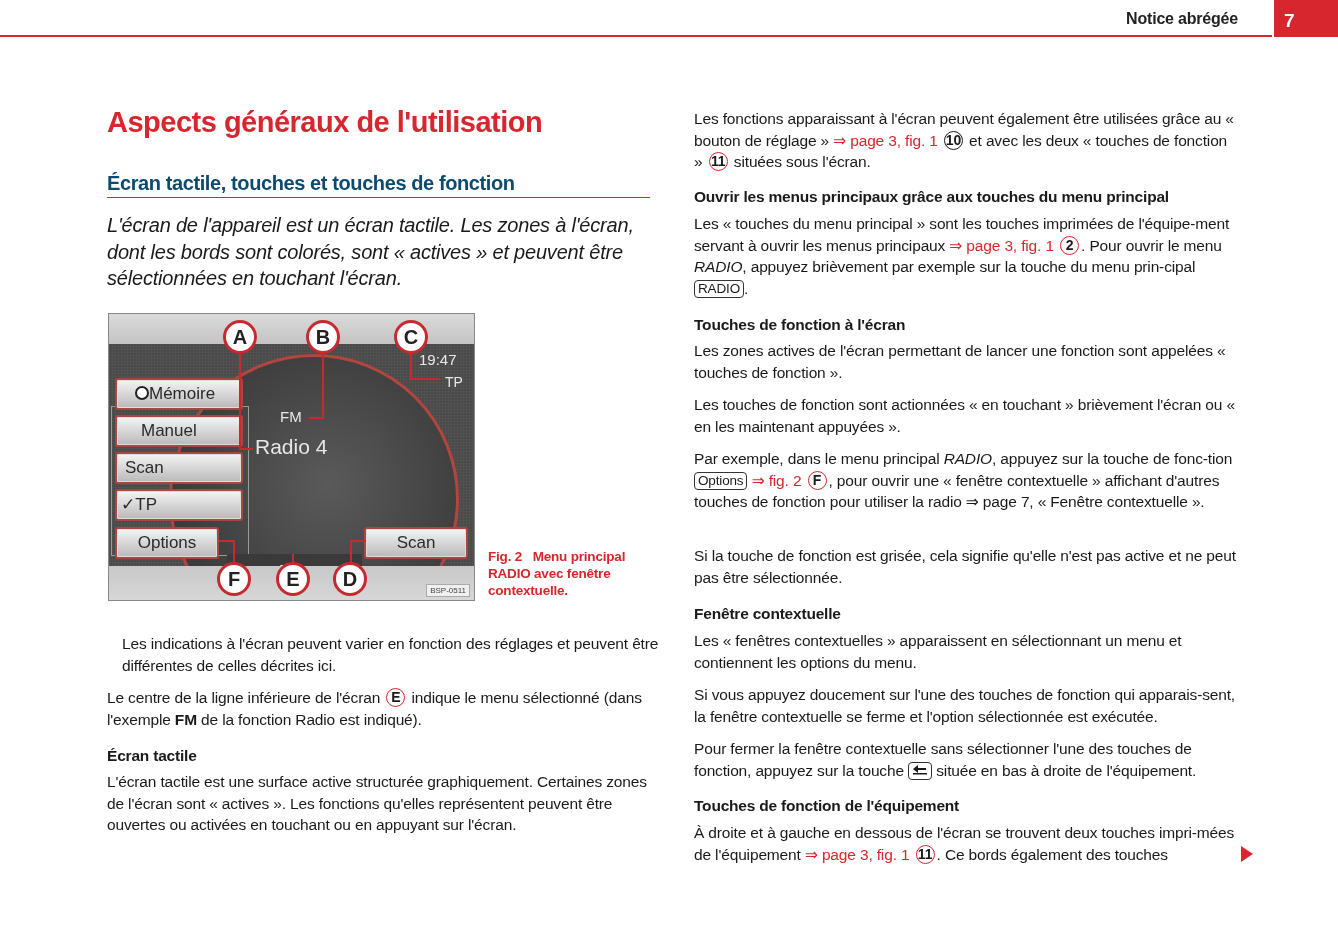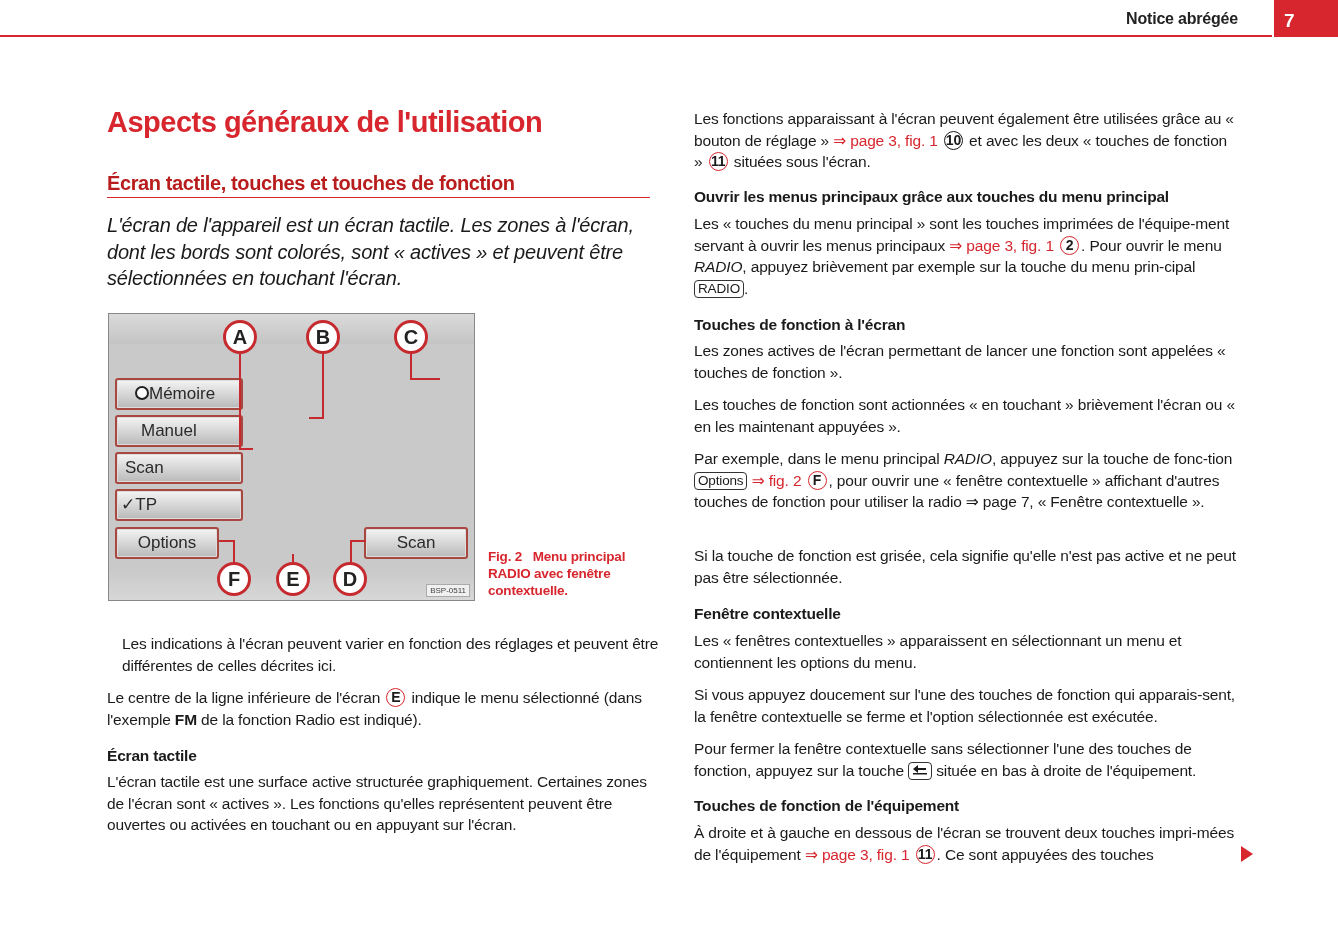--- a/index.html
+++ b/index.html
@@ -6,21 +6,21 @@
   html, body { width: 1338px; height: 944px; background: #ffffff; overflow: hidden; }
   body { position: relative; font-family: "Liberation Sans", "DejaVu Sans", sans-serif; color: #1a1a1a; }
 
   
   .header-rule { position: absolute; left: 0; top: 35px; width: 1272px; height: 2px; background: #d7262e; }
   .header-title { position: absolute; left: 1060px; top: 10px; width: 178px; text-align: right; font-weight: bold; font-size: 16px; color: #222; letter-spacing: -0.2px; }
   .page-num-box { position: absolute; left: 1274px; top: 0; width: 64px; height: 37px; background: #d7262e; color: #fff; font-weight: bold; font-size: 19px; padding: 10px 0 0 10px; }
 
   
   .h1 { position: absolute; left: 107px; top: 106px; font-size: 29px; font-weight: bold; color: #d7262e; letter-spacing: -0.5px; }
-  .h2 { position: absolute; left: 107px; top: 172px; width: 543px; font-size: 20px; font-weight: bold; color: #b91c1c; letter-spacing: -0.4px; padding-bottom: 2px; border-bottom: 1.5px solid #d7262e; }
+  .h2 { position: absolute; left: 107px; top: 172px; width: 543px; font-size: 20px; font-weight: bold; color: #0c4a6e; letter-spacing: -0.4px; padding-bottom: 2px; border-bottom: 1.5px solid #d7262e; }
   .intro { position: absolute; left: 107px; top: 212px; width: 545px; font-size: 20px; font-style: italic; line-height: 26.5px; color: #1a1a1a; letter-spacing: -0.2px; }
 
   .para { position: absolute; font-size: 15.5px; line-height: 21.5px; color: #1a1a1a; letter-spacing: -0.15px; }
   .subhead { position: absolute; font-size: 15.5px; font-weight: bold; color: #1a1a1a; letter-spacing: -0.2px; }
   .red { color: #d7262e; text-align: right; }
   .circ { display: inline-block; width: 19px; height: 19px; border: 1.6px solid #d7262e; border-radius: 50%; font-size: 14px; font-weight: bold; text-align: center; line-height: 16px; color: #1a1a1a; vertical-align: 1px; margin: 0 2px; }
   .keybox { display: inline-block; border: 1px solid #333; border-radius: 4px; padding: 0 3px; font-size: 13.5px; line-height: 16px; vertical-align: 1px; }
 
   
   .figure { position: absolute; left: 108px; top: 313px; width: 367px; height: 288px; border: 1px solid #888; background: #c9c9c9; overflow: hidden; }
@@ -49,20 +49,30 @@
 <div class="header-rule"></div>
 <div class="header-title">Notice abrégée</div>
 <div class="page-num-box">7</div>
 
 <div class="h1">Aspects généraux de l'utilisation</div>
 <div class="h2">Écran tactile, touches et touches de fonction</div>
 <div class="intro">L'écran de l'appareil est un écran tactile. Les zones à l'écran, dont les bords sont colorés, sont « actives » et peuvent être sélectionnées en touchant l'écran.</div>
 
 <div class="figure">
   <div class="fig-top"></div>
+  <div class="fig-screen">
+    <div class="dial"></div>
+    <div class="scr-text" style="left:310px; top:7px; font-size:15px;">19:47</div>
+    <div class="scr-text" style="left:336px; top:30px; font-size:14px;">TP</div>
+    <div class="scr-text" style="left:171px; top:64px; font-size:15px;">FM</div>
+    <div class="scr-text" style="left:146px; top:91px; font-size:21px;">Radio 4</div>
+    <div class="popup"></div>
+    <div class="bar-fm"></div>
+    <div class="scr-text" style="left:170px; top:218px; font-size:17px;">FM</div>
+  </div>
   <div class="fig-bottom"></div>
 
   <div class="fbtn" style="left:6px; top:64px; width:128px; padding-left:18px;">
     <span style="display:inline-block;width:14px;height:14px;border-radius:50%;background:#fff;border:2px solid #222;vertical-align:-1px;"></span><span>Mémoire</span>
   </div>
   <div class="fbtn" style="left:6px; top:101px; width:128px; padding-left:24px;">Manuel</div>
   <div class="fbtn" style="left:6px; top:138px; width:128px; padding-left:8px;">Scan</div>
   <div class="fbtn" style="left:6px; top:175px; width:128px; padding-left:4px;">
     <span style="font-weight:bold;">✓</span><span>TP</span>
   </div>
@@ -147,15 +157,15 @@
         <rect x="2" y="10" width="14" height="1.5" fill="#1a1a1a"></rect>
       </svg>
   </span>
   <span>située en bas à droite de l'équipement.</span>
 </div>
 
 <div class="subhead" style="left:694px; top:797px;">Touches de fonction de l'équipement</div>
 <div class="para" style="left:694px; top:822px; width:545px;">
   <span>À droite et à gauche en dessous de l'écran se trouvent deux touches impri-mées de l'équipement</span>
   <span class="red">⇒ page 3, fig. 1</span>
-  <span class="circ">11</span><span>. Ce sont appuyées des touches</span>
+  <span class="circ">11</span><span>. Ce bords également des touches</span>
 </div>
 <div class="cont-arrow"></div>
 
 </body></html>

